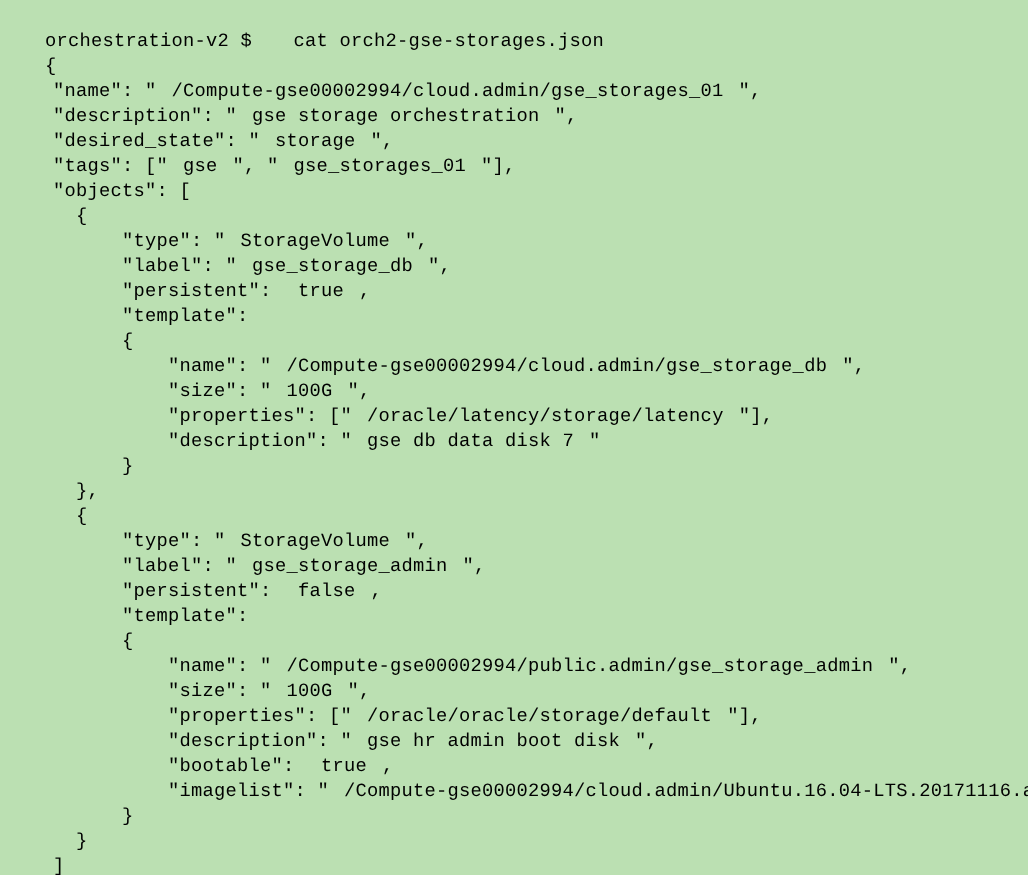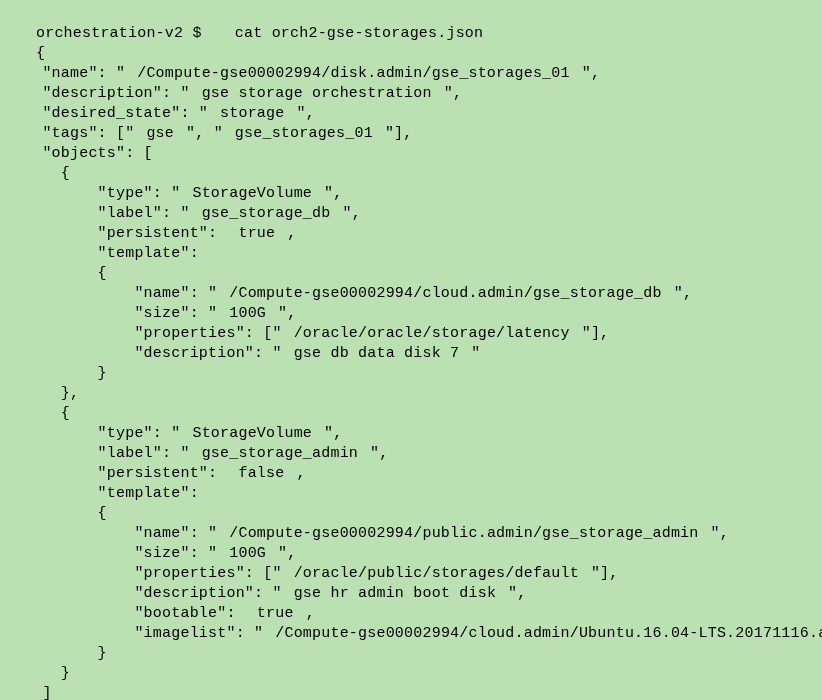--- a/index.html
+++ b/index.html
@@ -24,46 +24,46 @@
       margin: 0;
       padding: 0;
       letter-spacing: 0.2px;
     }
   </style>
 </head>
 <body>
 
 <pre><span>orchestration-v2 $ </span><span>cat orch2-gse-storages.json</span>
 <span>{
-  "name": "<span>/Compute-gse00002994/disk.admin/gse_storages_01</span>",
+  "name": "<span>/Compute-gse00002994/cloud.admin/gse_storages_01</span>",
   "description": "<span>gse storage orchestration</span>",
   "desired_state": "<span>storage</span>",
   "tags": ["<span>gse</span>", "<span>gse_storages_01</span>"],
   "objects": [
     {
         "type": "<span>StorageVolume</span>",
         "label": "<span>gse_storage_db</span>",
         "persistent": <span>true</span>,
         "template":
         {
             "name": "<span>/Compute-gse00002994/cloud.admin/gse_storage_db</span>",
             "size": "<span>100G</span>",
-            "properties": ["<span>/oracle/oracle/storage/latency</span>"],
+            "properties": ["<span>/oracle/latency/storage/latency</span>"],
             "description": "<span>gse db data disk 7</span>"
         }
     },
     {
         "type": "<span>StorageVolume</span>",
         "label": "<span>gse_storage_admin</span>",
         "persistent": <span>false</span>,
         "template":
         {
             "name": "<span>/Compute-gse00002994/public.admin/gse_storage_admin</span>",
             "size": "<span>100G</span>",
-            "properties": ["<span>/oracle/public/storages/default</span>"],
+            "properties": ["<span>/oracle/oracle/storage/default</span>"],
             "description": "<span>gse hr admin boot disk</span>",
             "bootable": <span>true</span>,
             "imagelist": "<span>/Compute-gse00002994/cloud.admin/Ubuntu.16.04-LTS.20171116.amd64</span>"
         }
     }
   ]
 }</span>
 </pre>
 
 </body></html>

